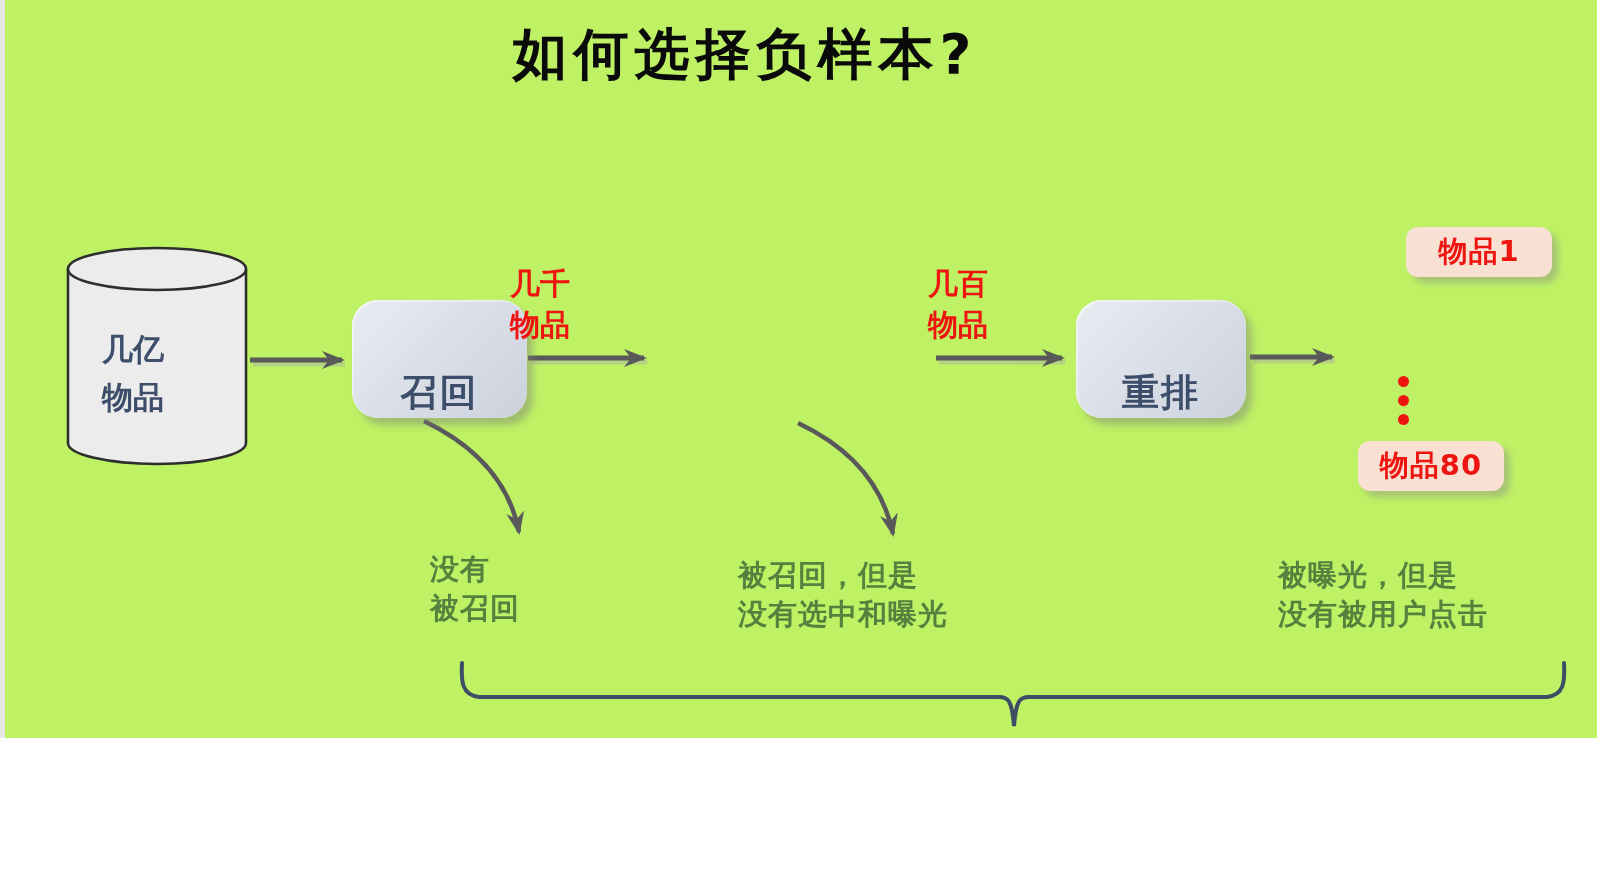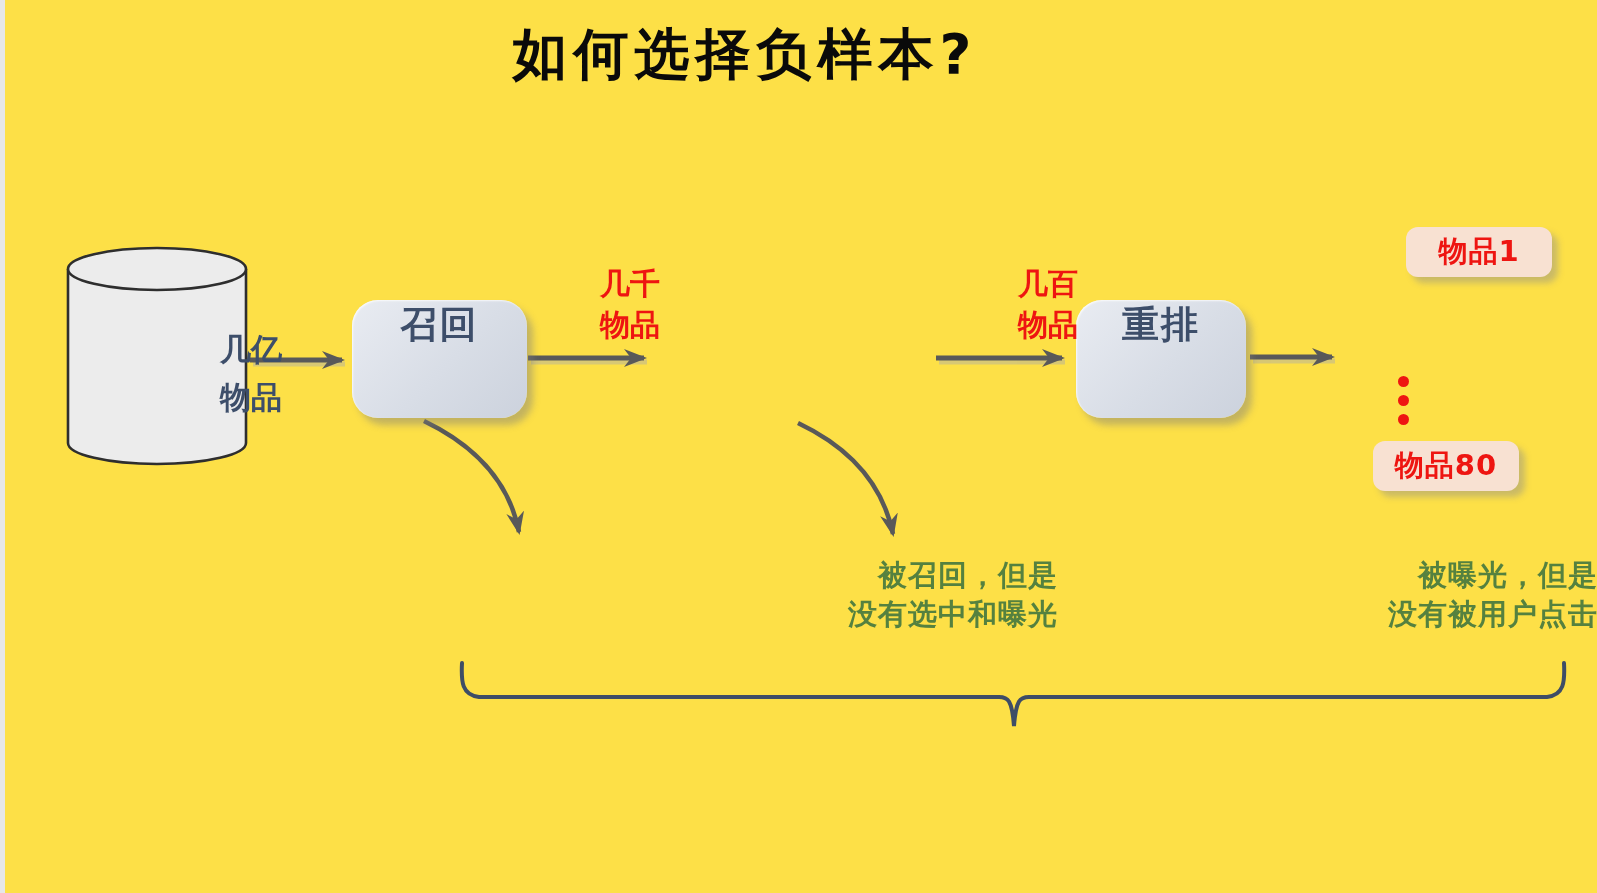--- a/index.html
+++ b/index.html
@@ -1,32 +1,32 @@
 <!DOCTYPE html>
 <html><head>
 <meta charset="utf-8">
 <style>
   html,body{margin:0;padding:0;background:#fff;}
   #canvas{
-    position:relative;width:1597px;height:893px;background:#fde047;
+    position:relative;width:1597px;height:738px;background:#bef264;
     overflow:hidden;font-family:"DejaVu Sans",sans-serif;
   }
   .edge-strip{position:absolute;left:0;top:0;width:5px;height:893px;background:#e7e7e7;}
   .title{
     position:absolute;left:0;top:18px;width:1490px;text-align:center;
     font-size:55px;font-weight:900;color:#0a0a0a;letter-spacing:6px;
   }
   svg.layer{position:absolute;left:0;top:0;z-index:1;}
-  .label{position:absolute;z-index:3;white-space:pre-line;text-align:right;font-weight:bold;}
+  .label{position:absolute;z-index:3;white-space:pre-line;text-align:left;font-weight:bold;}
   .cyl-label{color:#3d4e6a;font-size:31px;line-height:1.55;padding-left:35px;}
   .stage{
     position:absolute;z-index:2;border-radius:26px;
     background:linear-gradient(135deg,#e9ecf2 0%,#d8dde6 55%,#ccd2dd 100%);
     box-shadow:6px 7px 7px rgba(125,125,125,.45), inset 1px 1px 2px rgba(255,255,255,.8);
-    display:flex;align-items:flex-start;justify-content:center;
+    display:flex;align-items:flex-end;justify-content:center;
     color:#3d4e6a;font-size:37px;font-weight:bold;letter-spacing:2px;font-family:Liberation Mono, monospace;
   }
   .edge-label{color:#ee1511;font-size:30px;line-height:1.35;}
   .item-box{
     position:absolute;z-index:2;width:146px;height:50px;border-radius:12px;
     background:#f8e1d2;box-shadow:6px 6px 6px rgba(140,140,140,.45);
     display:flex;align-items:center;justify-content:center;
     color:#ee1511;font-size:29px;font-weight:bold;letter-spacing:1px;
   }
   .vdots{position:absolute;z-index:2;left:1398px;top:376px;display:flex;flex-direction:column;gap:8px;align-items:center;}
@@ -96,23 +96,25 @@
 物品</div>
 
   <div class="item-box" style="left:1358px;top:227px;margin-left:48px;">
     <span>物品1</span>
   </div>
   <div class="vdots">
     <span></span>
       <span></span>
       <span></span>
   </div>
-  <div class="item-box" style="left:1358px;top:441px;margin-left:15px;">
+  <div class="item-box" style="left:1358px;top:441px;">
     <span>物品80</span>
   </div>
 
+  <div class="label annotation" style="left:430px;top:550px;width:180px;">没有
+被召回</div>
   <div class="label annotation" style="left:1278px;top:556px;width:320px;">被曝光，但是
 没有被用户点击</div>
   <div class="label annotation" style="left:738px;top:556px;width:320px;">被召回，但是
 没有选中和曝光</div>
 
 
 </div>
 
 </body></html>

